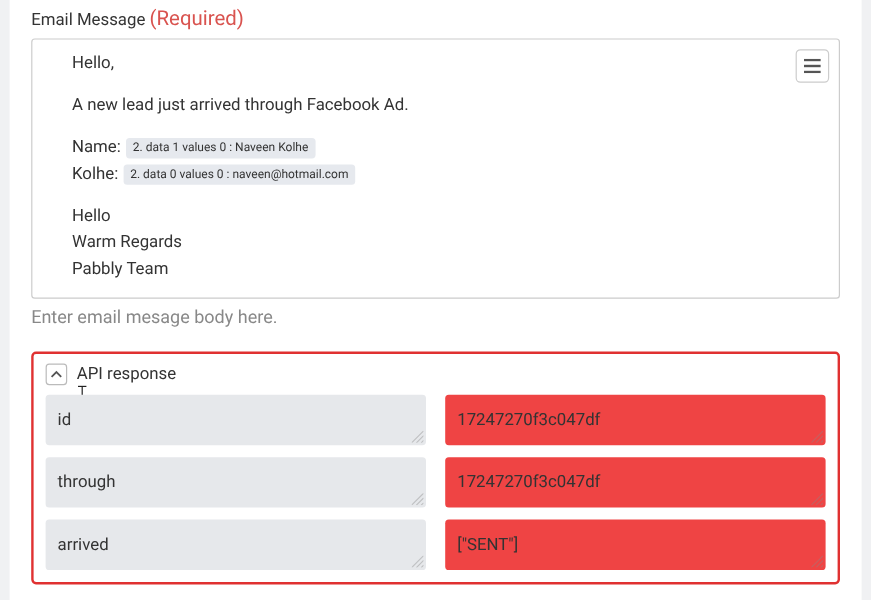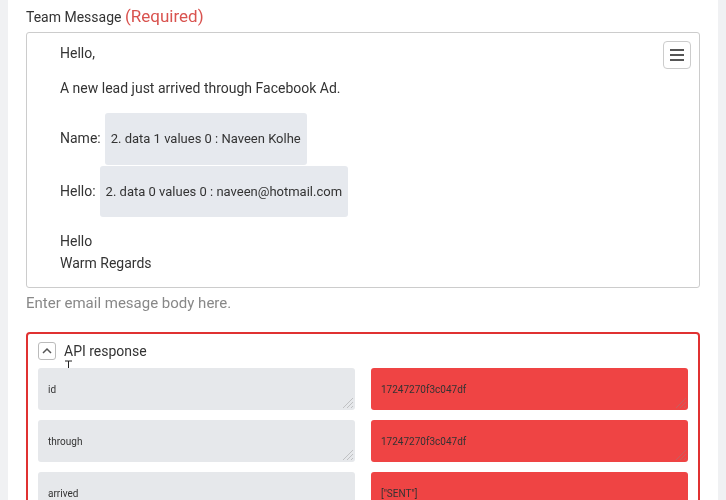--- a/index.html
+++ b/index.html
@@ -56,22 +56,22 @@
     color: #333;
     line-height: 1.5;
     margin-left: 21px;
   }
   .editor-content .line { margin-bottom: 1px; display: flex; align-items: center; flex-wrap: wrap; gap: 4px; }
   .editor-content .para { margin-bottom: 14px; }
   .token {
     background: #e6e9ee;
     color: #333;
     border-radius: 3px;
-    padding: 16px 6px;
-    font-size: 13px;
+    padding: 1px 6px;
+    font-size: 10px;
     display: inline-block;
   }
   .help-text {
     font-size: 15px;
     color: #888;
     margin-top: 6px;
   }
   .api-section {
     border: 2px solid #e03131;
     border-radius: 4px;
@@ -108,21 +108,21 @@
   .api-row {
     display: flex;
     gap: 16px;
     margin-bottom: 10px;
   }
   .api-cell {
     flex: 1;
     background: #e6e8eb;
     border-radius: 3px;
     padding: 12px 10px;
-    font-size: 10px;
+    font-size: 14px;
     color: #333;
     position: relative;
     min-height: 42px;
     display: flex;
     align-items: center;
   }
   .api-cell.value {
     background: #ef4444;
   }
   .api-cell .resize-handle {
@@ -155,45 +155,46 @@
     color: #1773e6;
     border: 1px solid #1773e6;
   }
 </style>
 </head>
 <body>
 
 <div class="outer">
 
   <div class="field-label">
-    <span>Team Message</span>
+    <span>Email Message</span>
     <span class="required">(Required)</span>
   </div>
 
   <div class="editor-wrap">
     <div class="hamburger">
       <svg width="14" height="12" viewBox="0 0 14 12">
         <rect x="0" y="0" width="14" height="2" fill="#555"></rect>
         <rect x="0" y="5" width="14" height="2" fill="#555"></rect>
         <rect x="0" y="10" width="14" height="2" fill="#555"></rect>
       </svg>
     </div>
     <div class="editor-content">
       <div class="line para">Hello,</div>
       <div class="line para">A new lead just arrived through Facebook Ad.</div>
       <div class="line">
         <span>Name:</span>
         <span class="token">2. data 1 values 0 : Naveen Kolhe</span>
       </div>
       <div class="line para">
-        <span>Hello:</span>
+        <span>Kolhe:</span>
         <span class="token">2. data 0 values 0 : naveen@hotmail.com</span>
       </div>
       <div class="line">Hello</div>
       <div class="line">Warm Regards</div>
+      <div class="line">Pabbly Team</div>
     </div>
   </div>
   <div class="help-text">Enter email mesage body here.</div>
 
   <div class="api-section">
     <div class="api-header">
       <div class="collapse-btn">
         <svg width="10" height="10" viewBox="0 0 10 10">
           <polyline points="1,7 5,3 9,7" fill="none" stroke="#555" stroke-width="1.5"></polyline>
         </svg>

